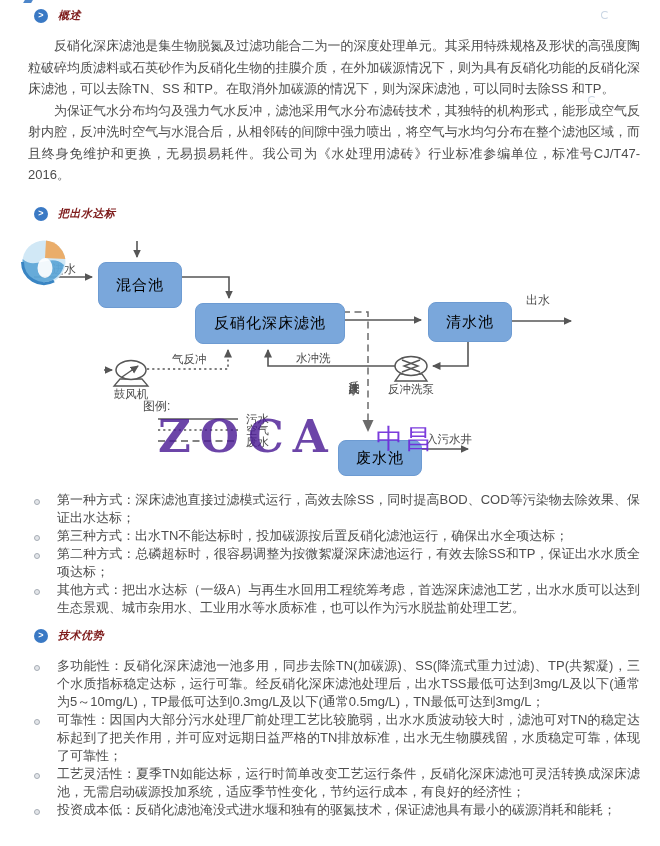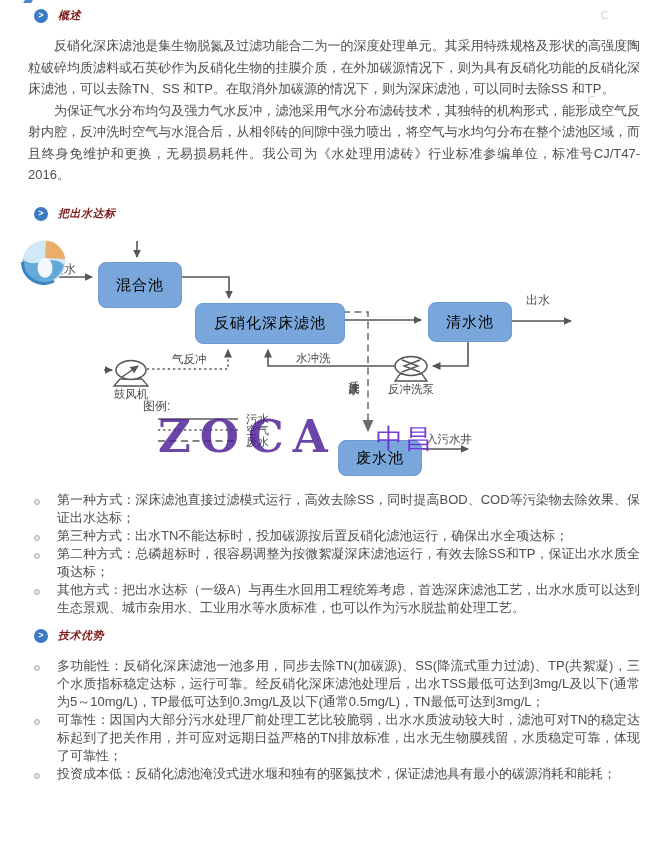--- a/index.html
+++ b/index.html
@@ -146,17 +146,18 @@
     <li><span class="bdot"></span><span>其他方式：把出水达标（一级A）与再生水回用工程统筹考虑，首选深床滤池工艺，出水水质可以达到生态景观、城市杂用水、工业用水等水质标准，也可以作为污水脱盐前处理工艺。</span></li>
   </ul>
 
   <div class="sec-header" style="top:628px;">
     <span class="sec-icon">&gt;</span>
     <span class="sec-title">技术优势</span>
   </div>
   <ul class="blist" style="top:650px;margin-top:7px;">
     <li><span class="bdot"></span><span>多功能性：反硝化深床滤池一池多用，同步去除TN(加碳源)、SS(降流式重力过滤)、TP(共絮凝)，三个水质指标稳定达标，运行可靠。经反硝化深床滤池处理后，出水TSS最低可达到3mg/L及以下(通常为5～10mg/L)，TP最低可达到0.3mg/L及以下(通常0.5mg/L)，TN最低可达到3mg/L；</span></li>
     <li><span class="bdot"></span><span>可靠性：因国内大部分污水处理厂前处理工艺比较脆弱，出水水质波动较大时，滤池可对TN的稳定达标起到了把关作用，并可应对远期日益严格的TN排放标准，出水无生物膜残留，水质稳定可靠，体现了可靠性；</span></li>
+    <li><span class="bdot"></span><span>工艺灵活性：夏季TN如能达标，运行时简单改变工艺运行条件，反硝化深床滤池可灵活转换成深床滤池，无需启动碳源投加系统，适应季节性变化，节约运行成本，有良好的经济性；</span></li>
     <li><span class="bdot"></span><span>投资成本低：反硝化滤池淹没式进水堰和独有的驱氮技术，保证滤池具有最小的碳源消耗和能耗；</span></li>
     <li></li>
   </ul>
 
 </div>
 
 </body></html>

